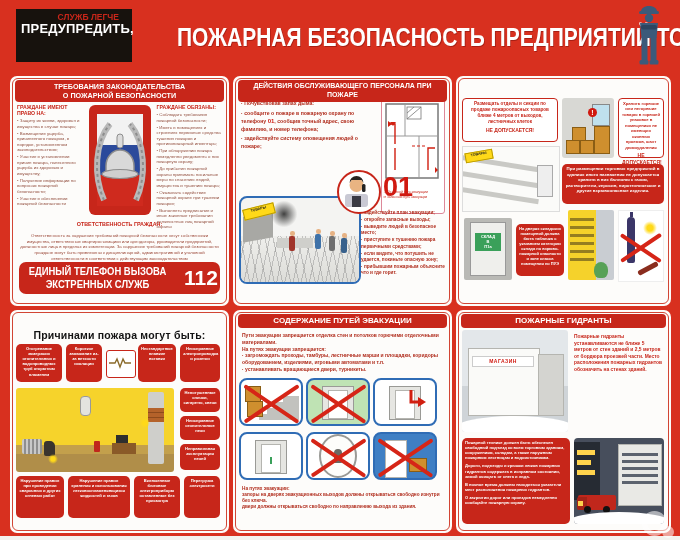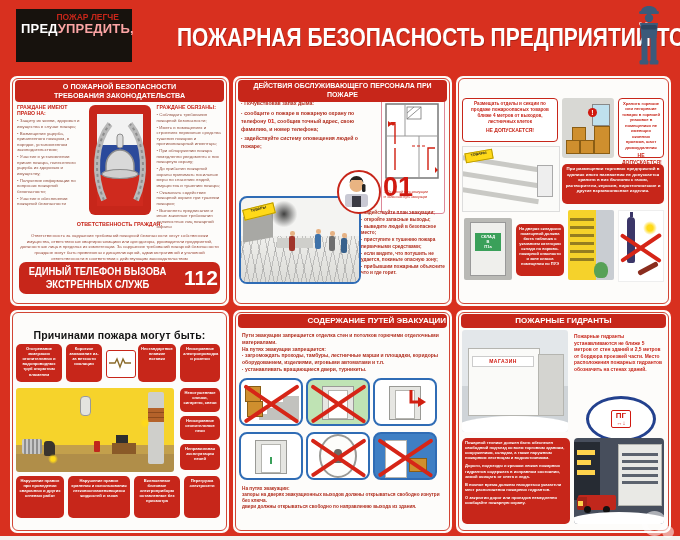--- a/index.html
+++ b/index.html
@@ -4,40 +4,40 @@
 <style>
   html,body { margin:0; padding:0; background:#888; }
   .poster { position:relative; width:680px; height:540px; background:#d8301f;
             font-family:"Liberation Sans",sans-serif; overflow:hidden; }
 
   
   .logo { position:absolute; left:16px; top:9px; width:116px; height:53px;
           background:#17120d; box-sizing:border-box; padding:3px 3px 2px 5px; }
   .logo-l1 { color:#c7261a; font-size:8.5px; font-weight:bold; text-align:right; padding-right:10px; }
   .logo-row { display:flex; font-weight:bold; font-size:13px; line-height:1.12; letter-spacing:.2px; }
-  .logo-w { color:#fff; } .logo-r { color:#fca5a5; }
+  .logo-w { color:#fff; } .logo-r { color:#ffffff; }
   .logo-chem { width:40px; text-align:center; }
   .hdr-title { position:absolute; left:138px; top:23px; width:486px; text-align:center; color:#fff;
                font-size:25px; font-weight:bold; white-space:nowrap; transform:scaleX(.84);
                transform-origin:center; text-shadow:1px 1px 0 rgba(80,0,0,.35); }
   .fireman { position:absolute; right:13px; top:5px; }
 
   
   .panel { position:absolute; background:#fdfcfa; border-radius:7px; }
   .pframe { position:absolute; inset:2px; border:1px solid #d24534; border-radius:6px; pointer-events:none; }
   .ptitle { position:absolute; left:5px; right:5px; top:4px; background:#c7261a; color:#fff;
             font-weight:bold; text-align:center; border-radius:4px; padding:2px 1px; line-height:1.25; z-index:3; }
   #p-law   { left:10px;  top:76px;  width:219px; height:230px; }
   #p-act   { left:233px; top:76px;  width:219px; height:230px; }
   #p-goods { left:456px; top:76px;  width:215px; height:230px; }
   #p-prev  { left:10px;  top:310px; width:219px; height:223px; }
   #p-evac  { left:233px; top:310px; width:219px; height:223px; }
   #p-hydr  { left:456px; top:310px; width:215px; height:223px; }
   #p-law .ptitle{font-size:7.2px;} #p-act .ptitle{font-size:7px;} #p-goods .ptitle{font-size:8px;}
-  #p-prev .ptitle{font-size:7.2px;} #p-evac .ptitle{font-size:8px;text-align:right;} #p-hydr .ptitle{font-size:8px;}
+  #p-prev .ptitle{font-size:7.2px;} #p-evac .ptitle{font-size:8px;} #p-hydr .ptitle{font-size:8px;}
 
   .rbox { position:absolute; background:#c7261a; color:#fff; border-radius:5px; padding:2px 3px;
           font-size:4.3px; line-height:1.25; text-align:center; font-weight:bold; box-sizing:border-box; }
   .wbox { position:absolute; background:#fff; color:#c7261a; border:1px solid #c7261a; border-radius:4px;
           padding:2px 3px; font-size:4.6px; line-height:1.3; text-align:center; font-weight:bold; box-sizing:border-box; }
   .wbox .em { margin-top:2px; font-size:5px; }
 
   
   .law-cols { position:absolute; top:28px; left:7px; right:7px; height:116px; display:flex; gap:4px; }
   .law-col { flex:1; }
@@ -196,21 +196,21 @@
   .wm-c1 { width:15px; height:15px; border:5px solid #fff; border-radius:50%; margin-bottom:2px; }
   .wm-c2 { width:12px; height:12px; background:#fff; border-radius:50%; margin-left:-8px; }
   .bottom-strip { position:absolute; left:0; right:0; bottom:0; height:4px; background:#f4f2ee; z-index:8; }
 </style>
 </head>
 <body>
 
 <div class="poster">
 
   <div class="logo">
-    <div class="logo-l1">ПОЖАР ЛЕГЧЕ</div>
+    <div class="logo-l1">СЛУЖБ ЛЕГЧЕ</div>
     <div class="logo-row">
       <span class="logo-w">ПРЕД</span>
       <span class="logo-r">УПРЕДИТЬ,</span>
     </div>
   </div>
   <div class="hdr-title">ПОЖАРНАЯ БЕЗОПАСНОСТЬ ПРЕДПРИЯТИЙ ТОРГОВЛИ</div>
   <div class="fireman">
     <svg width="36" height="62" viewBox="0 0 36 62">
       <path fill="#3c5a7a" d="M18 1c-5 0-8 2.5-8 5.5h16C26 3.5 23 1 18 1z"></path>
       <rect x="8" y="6" width="20" height="3" rx="1.5" fill="#3c5a7a"></rect>
@@ -220,22 +220,22 @@
       <rect x="10.5" y="32" width="6" height="23" fill="#3c5a7a"></rect>
       <rect x="19.5" y="32" width="6" height="23" fill="#3c5a7a"></rect>
       <rect x="8.5" y="55" width="9" height="4.5" rx="1.5" fill="#3c5a7a"></rect>
       <rect x="18.5" y="55" width="9" height="4.5" rx="1.5" fill="#3c5a7a"></rect>
     </svg>
   </div>
 
   <section class="panel" id="p-law">
     <div class="pframe"></div>
     <div class="ptitle">
+      <div>ТРЕБОВАНИЯ ЗАКОНОДАТЕЛЬСТВА</div>
       <div>О ПОЖАРНОЙ БЕЗОПАСНОСТИ</div>
-      <div>ТРЕБОВАНИЯ ЗАКОНОДАТЕЛЬСТВА</div>
     </div>
     <div class="law-cols">
       <div class="law-col">
         <div class="law-h">ГРАЖДАНЕ ИМЕЮТ ПРАВО НА:</div>
         <ul class="law-ul">
           <li>Защиту их жизни, здоровья и имущества в случае пожара;</li>
           <li>Возмещение ущерба, причиненного пожаром, в порядке, установленном законодательством;</li>
           <li>Участие в установлении причин пожара, нанесенного ущерба их здоровью и имуществу;</li>
           <li>Получение информации по вопросам пожарной безопасности;</li>
           <li>Участие в обеспечении пожарной безопасности</li>
@@ -483,26 +483,20 @@
   <section class="panel" id="p-hydr">
     <div class="pframe"></div>
     <div class="ptitle">ПОЖАРНЫЕ ГИДРАНТЫ</div>
     <div class="hbld">
       <div class="hfacade"></div>
       <div class="hside"></div>
       <div class="hsign">МАГАЗИН</div>
       <div class="hsnow"></div>
     </div>
     <div class="hydr-text">Пожарные гидранты устанавливаются не ближе 5 метров от стен зданий и 2,5 метров от бордюра проезжей части. Место расположения пожарных гидрантов обозначить на стенах зданий.</div>
-    <div class="pg-oval">
-      <div class="pg-in">
-        <span>ПГ</span>
-        <span class="pg-ar"><span>↔</span><span>↓</span></span>
-      </div>
-    </div>
     <div class="rbox hyd-rules">
       <p>Пожарной технике должен быть обеспечен свободный подъезд ко всем торговым зданиям, сооружениям, складам, а также наружным пожарным лестницам и водоисточникам.</p>
       <p>Дороги, подъезды и крышки люков пожарных гидрантов содержать в исправном состоянии, зимой очищать от снега и льда.</p>
       <p>В ночное время должны находиться указатели мест расположения пожарных гидрантов.</p>
       <p>О закрытии дорог или проездов немедленно сообщайте пожарную охрану.</p>
     </div>
     <div class="night">
       <div class="n-lbld">
         <div class="n-ysign" style="left:3px;top:8px;width:18px;height:5px;"></div>
         <div class="n-ysign" style="left:3px;top:18px;width:14px;height:5px;"></div>

